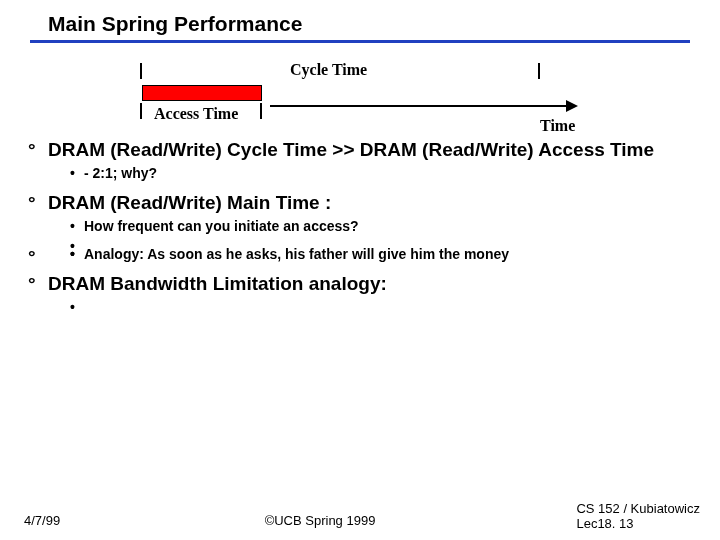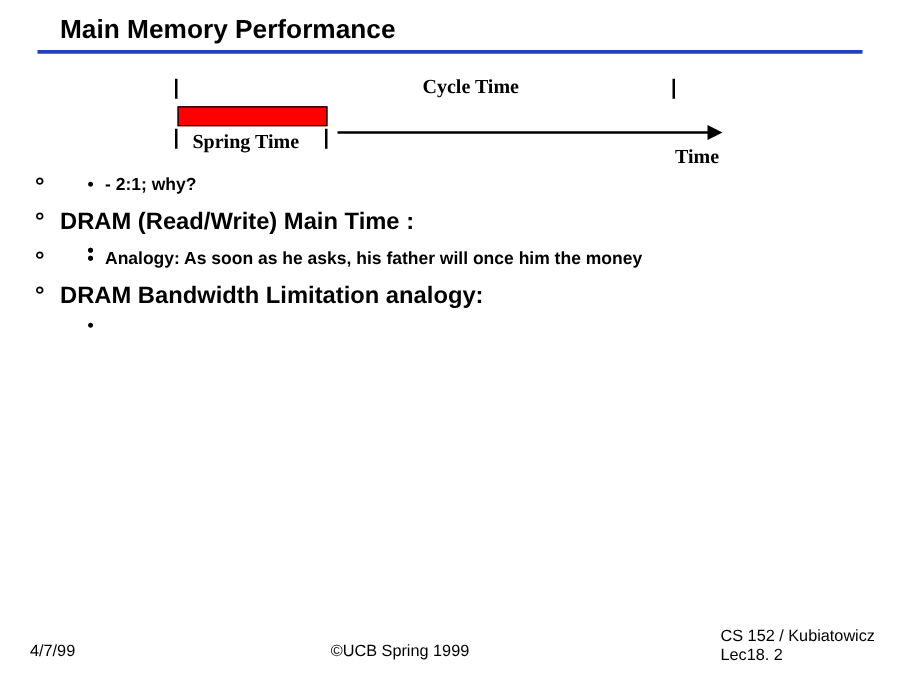--- a/index.html
+++ b/index.html
@@ -28,21 +28,20 @@
     width: 420px;
     height: 70px;
   }
   .cycle-label {
     position: absolute;
     top: 0;
     left: 150px;
     font-family: "Times New Roman", serif;
     font-size: 16px;
     font-weight: bold;
-    margin-left: 48px;
   }
   .cycle-left-tick {
     position: absolute;
     top: 2px; left: 0; width: 2px; height: 16px; background: #000;
   }
   .cycle-right-tick {
     position: absolute;
     top: 2px; left: 398px; width: 2px; height: 16px; background: #000;
   }
   .red-bar {
@@ -151,86 +150,88 @@
     position: absolute;
     right: 20px;
     bottom: -4px;
     text-align: left;
     line-height: 1.2;
   }
 </style>
 </head>
 <body>
 
-<div class="title-bar">Main Memory Performance</div>
+<div class="title-bar">Main Spring Performance</div>
 <div class="title-underline"></div>
 
 <div class="diagram">
   <div class="cycle-left-tick"></div>
   <div class="cycle-label">Cycle Time</div>
   <div class="cycle-right-tick"></div>
   <div class="red-bar"></div>
   <div class="access-left-tick"></div>
-  <div class="access-label">Spring Time</div>
+  <div class="access-label">Access Time</div>
   <div class="access-right-tick"></div>
   <div class="time-axis"></div>
   <div class="time-arrow"></div>
   <div class="time-label">Time</div>
 </div>
 
 <div class="content">
 
   <div class="bullet-main">
     <span class="deg">°</span>
+    <span>DRAM (Read/Write) Cycle Time  &gt;&gt;  DRAM (Read/Write) Access Time</span>
   </div>
   <div class="sub-list">
     <div class="sub-item">
       <span class="dot">•</span>
       <span>- 2:1; why?</span>
     </div>
   </div>
 
   <div class="bullet-main">
     <span class="deg">°</span>
     <span>DRAM (Read/Write) Main Time :</span>
   </div>
   <div class="sub-list">
     <div class="sub-item">
       <span class="dot">•</span>
-    </div>
-    <div class="sub-item">
-      <span class="dot">•</span>
-    </div>
-  </div>
-
-  <div class="bullet-main">
-    <span class="deg">°</span>
-  </div>
-  <div class="sub-list">
-    <div class="sub-item">
-      <span class="dot">•</span>
-    </div>
-    <div class="sub-item">
-      <span class="dot">•</span>
-      <span>Analogy: As soon as he asks, his father will once him the money</span>
+      <span>How frequent can you initiate an access?</span>
+    </div>
+    <div class="sub-item">
+      <span class="dot">•</span>
+    </div>
+  </div>
+
+  <div class="bullet-main">
+    <span class="deg">°</span>
+  </div>
+  <div class="sub-list">
+    <div class="sub-item">
+      <span class="dot">•</span>
+    </div>
+    <div class="sub-item">
+      <span class="dot">•</span>
+      <span>Analogy: As soon as he asks, his father will give him the money</span>
     </div>
   </div>
 
   <div class="bullet-main">
     <span class="deg">°</span>
     <span>DRAM Bandwidth Limitation analogy:</span>
   </div>
   <div class="sub-list">
     <div class="sub-item">
       <span class="dot">•</span>
     </div>
   </div>
 
 </div>
 
 <div class="footer">
   <div class="footer-left">4/7/99</div>
   <div class="footer-center">©UCB Spring 1999</div>
   <div class="footer-right">
     <span>CS 152 / Kubiatowicz</span><br>
-    <span>Lec18. 2</span>
+    <span>Lec18. 13</span>
   </div>
 </div>
 
 </body></html>

